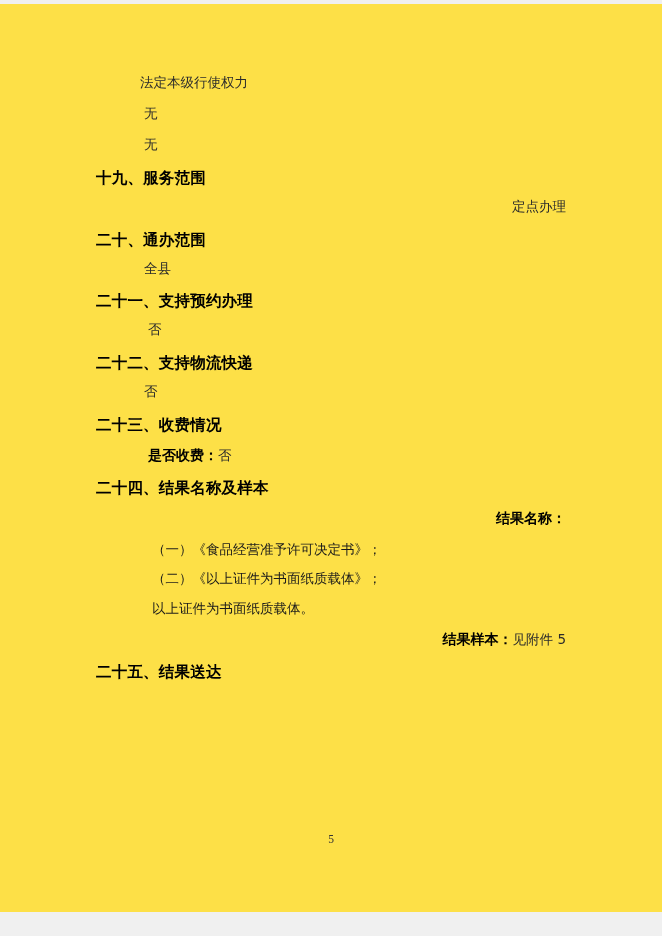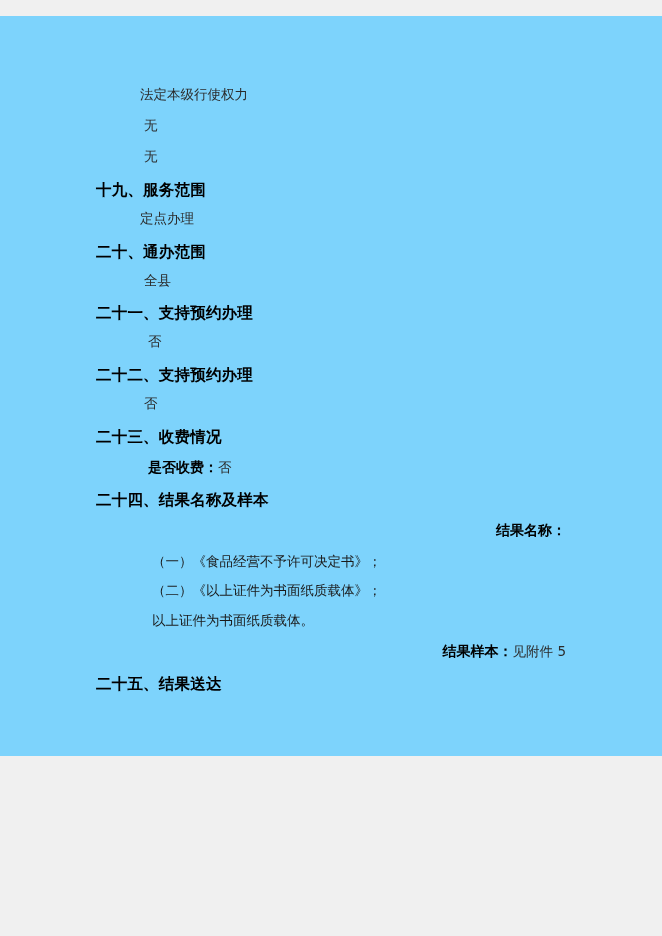--- a/index.html
+++ b/index.html
@@ -3,23 +3,23 @@
 <meta charset="utf-8">
 <style>
   html, body {
     margin: 0;
     padding: 0;
     background: #f0f0f0;
   }
   .page {
     position: relative;
     width: 662px;
-    height: 740px;
-    background: #7dd3fc;
-    margin: 16px auto;
+    height: 908px;
+    background: #fde047;
+    margin: 4px auto;
     overflow: hidden;
     font-family: "DejaVu Sans", "Liberation Sans", sans-serif;
     color: #000000;
   }
   .content {
     position: absolute;
     left: 96px;
     top: 70px;
     width: 470px;
   }
@@ -46,21 +46,21 @@
   }
   
   .answer {
     font-size: 13.5px;
     color: #2b2b2b;
     line-height: 1.3;
     margin-bottom: 14px;
   }
   .ind-48 { padding-left: 48px; }
   .ind-52 { padding-left: 52px; }
-  .ind-44 { padding-left: 44px; }
+  .ind-44 { padding-left: 44px; text-align: right; }
   .ind-30 { padding-left: 24px; text-align: right; }
 
   .sub-bold {
     font-size: 14px;
     font-weight: bold;
     color: #000000;
   }
   .sub-normal {
     font-size: 13.5px;
     font-weight: normal;
@@ -102,33 +102,33 @@
 
     <div class="heading line">十九、服务范围</div>
     <div class="answer line ind-44">定点办理</div>
 
     <div class="heading line">二十、通办范围</div>
     <div class="answer line ind-48">全县</div>
 
     <div class="heading line">二十一、支持预约办理</div>
     <div class="answer line ind-52">否</div>
 
-    <div class="heading line">二十二、支持预约办理</div>
+    <div class="heading line">二十二、支持物流快递</div>
     <div class="answer line ind-48">否</div>
 
     <div class="heading line">二十三、收费情况</div>
     <div class="label-row line ind-52">
       <span class="sub-bold">是否收费：</span><span class="sub-normal">否</span>
     </div>
 
     <div class="heading line">二十四、结果名称及样本</div>
     <div class="label-row line ind-30">
       <span class="sub-bold">结果名称：</span>
     </div>
-    <div class="list-item line">（一）《食品经营不予许可决定书》；</div>
+    <div class="list-item line">（一）《食品经营准予许可决定书》；</div>
     <div class="list-item line">（二）《以上证件为书面纸质载体》；</div>
     <div class="list-item line">以上证件为书面纸质载体。</div>
     <div class="label-row line ind-30">
       <span class="sub-bold">结果样本：</span><span class="sub-normal">见附件 5</span>
     </div>
 
     <div class="heading line">二十五、结果送达</div>
 
   </div>
 

